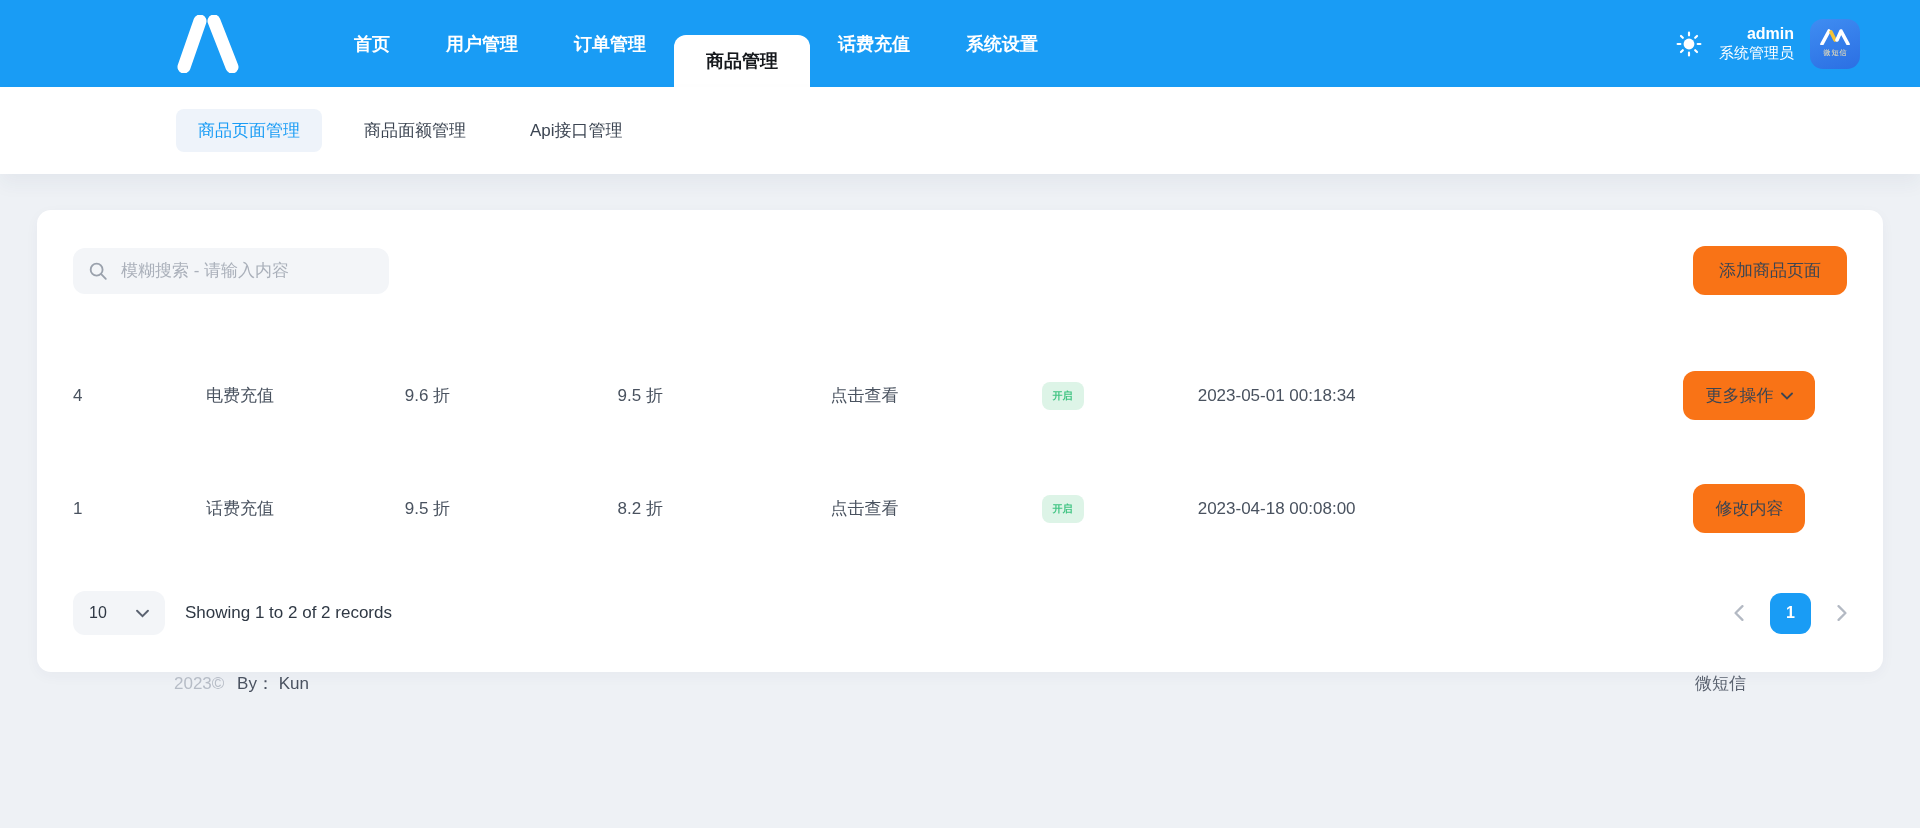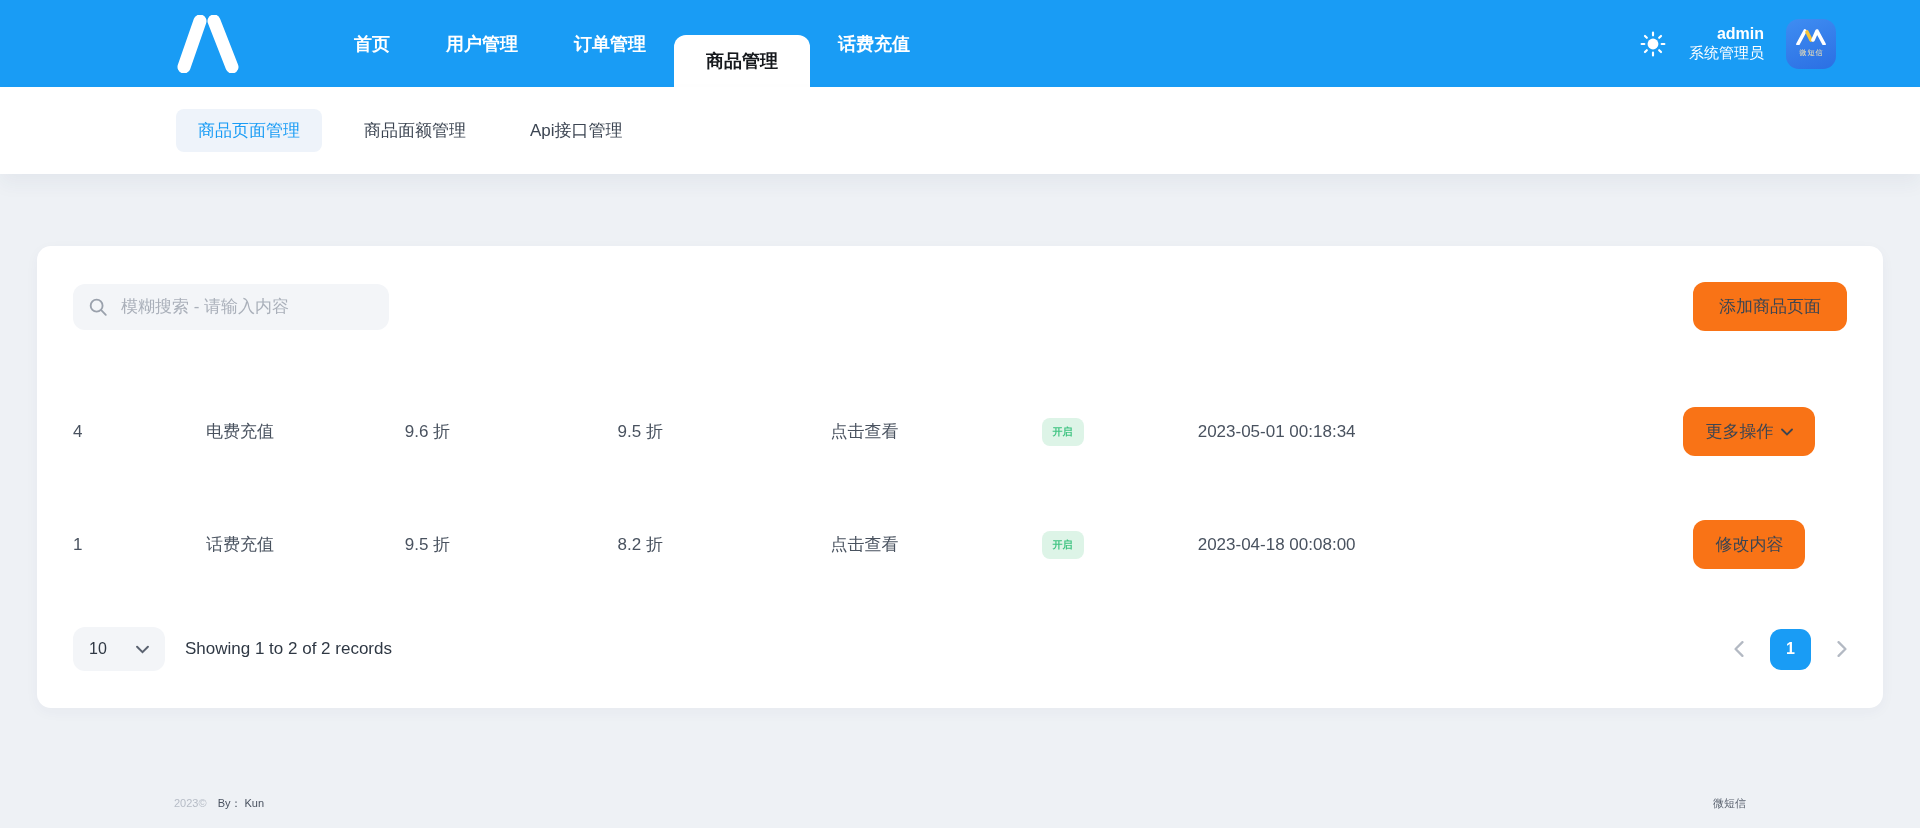--- a/index.html
+++ b/index.html
@@ -7,35 +7,35 @@
   body {
     font-family:"Liberation Sans","DejaVu Sans",sans-serif;
     background:#eef1f5;
     overflow:hidden;
     color:#49525f;
   }
   
   .header {
     height:87px; background:#199cf5;
     display:flex; align-items:center;
-    padding-left:170px; padding-right:84px;
+    padding-left:170px; padding-right:60px;
   }
   .logo { width:76px; height:58px; margin-right:80px; flex:0 0 auto; }
   .nav { display:flex; align-items:stretch; height:87px; }
   .nav-item {
     color:#ffffff; font-size:18px; font-weight:700;
     padding:0 28px; display:flex; align-items:center;
     cursor:pointer; white-space:nowrap;
   }
   .nav-item.active {
     background:#ffffff; color:#16191d;
     border-radius:12px 12px 0 0;
     align-self:flex-end; height:52px; padding:0 32px;
   }
-  .header-right { margin-left:auto; display:flex; align-items:center; gap:22px;justify-content:space-between; }
+  .header-right { margin-left:auto; display:flex; align-items:center; gap:16px;justify-content:space-between; }
   .theme-toggle { width:28px; height:28px; cursor:pointer; display:flex; align-items:center; justify-content:center; }
   .user-meta { text-align:right; color:#ffffff; line-height:1.25; }
   .user-name { font-size:16px; font-weight:700; }
   .user-role { font-size:15px; }
   .avatar {
     width:50px; height:50px; border-radius:13px;
     background:linear-gradient(160deg,#3f8df2,#2b6fe3);
     display:flex; flex-direction:column; align-items:center; justify-content:center;
     gap:2px; cursor:pointer; flex:0 0 auto;
   }
@@ -52,21 +52,20 @@
     font-size:17px; color:#3c4552; padding:10px 22px;
     border-radius:8px; cursor:pointer; white-space:nowrap;
   }
   .subnav-item.active { background:#eef3fa; color:#199cf5; }
   
   .main { padding:36px 37px 0; }
   .card {
     background:#ffffff; border-radius:14px;
     min-height:462px; padding:36px 36px 34px;
     box-shadow:0 4px 14px rgba(40,60,90,.04);
-    margin-top:36px;
   }
   .toolbar { display:flex; align-items:center; justify-content:space-between; }
   .search-box {
     width:316px; height:46px; background:#f3f5f8; border-radius:12px;
     display:flex; align-items:center; padding:0 14px; gap:12px;
   }
   .search-box input {
     border:none; outline:none; background:transparent;
     font-size:17px; color:#49525f; width:100%;
     font-family:"Liberation Sans","DejaVu Sans",sans-serif;
@@ -107,23 +106,23 @@
   .pager-summary { margin-left:20px; font-size:17px; color:#2f3844; }
   .pager-right { margin-left:auto; display:flex; align-items:center; gap:26px; }
   .pager-arrow { cursor:pointer; display:flex; align-items:center; }
   .page-current {
     width:41px; height:41px; border-radius:11px; background:#199cf5;
     color:#ffffff; font-size:16px; font-weight:700;
     display:flex; align-items:center; justify-content:center; cursor:pointer;
   }
   
   .footer {
-    margin-top:88px; padding:0 174px;
+    padding:0 174px;
     display:flex; align-items:center; justify-content:space-between;
-    font-size:11px;
+    font-size:17px;
   }
   .footer-year { color:#b6bcc6; }
   .footer-author { color:#4a5260; margin-left:8px; }
   .footer-right { color:#5b6370; }
 </style>
 </head>
 <body>
 
 <div class="header">
   <div class="logo">
@@ -132,20 +131,21 @@
       <path d="M44 6 L62 52" stroke="#ffffff" stroke-width="13" stroke-linecap="round" fill="none"></path>
     </svg>
   </div>
 
   <div class="nav">
     <div class="nav-item">首页</div>
     <div class="nav-item">用户管理</div>
     <div class="nav-item">订单管理</div>
     <div class="nav-item active">商品管理</div>
     <div class="nav-item">话费充值</div>
+    <div class="nav-item">系统设置</div>
   </div>
 
   <div class="header-right">
     <div class="theme-toggle">
       <svg viewBox="0 0 24 24" width="26" height="26">
         <circle cx="12" cy="12" r="5" fill="#ffffff"></circle>
         <g stroke="#ffffff" stroke-width="2" stroke-linecap="round">
           <line x1="12" y1="1.5" x2="12" y2="4"></line>
             <line x1="12" y1="20" x2="12" y2="22.5"></line>
           <line x1="1.5" y1="12" x2="4" y2="12"></line>

